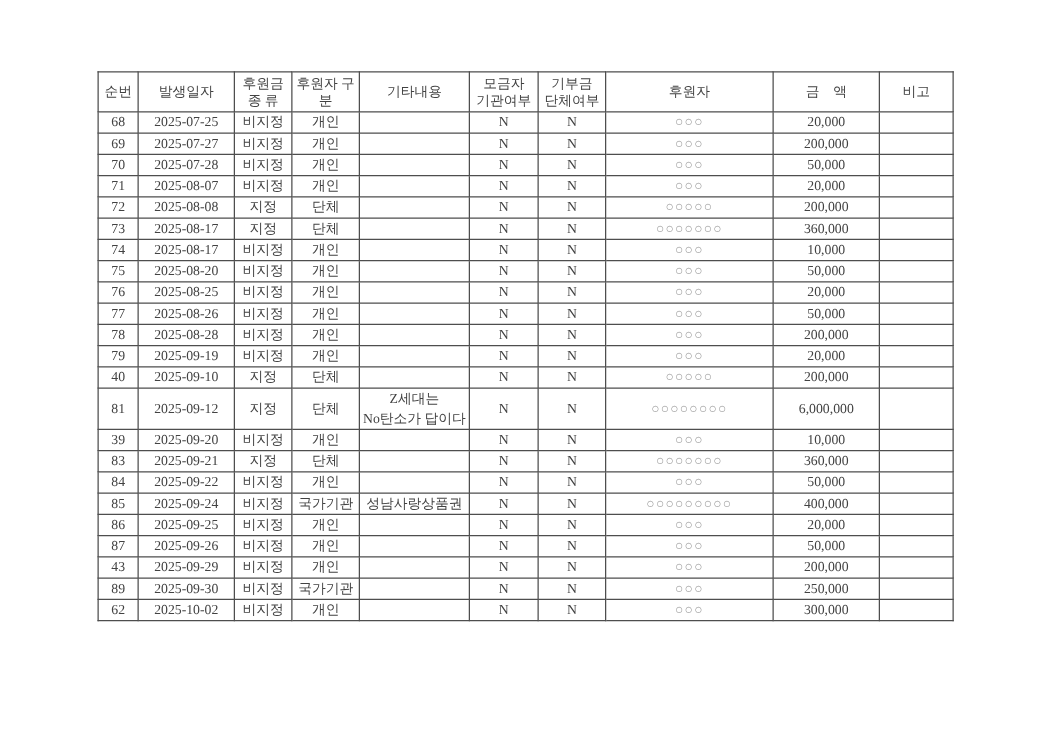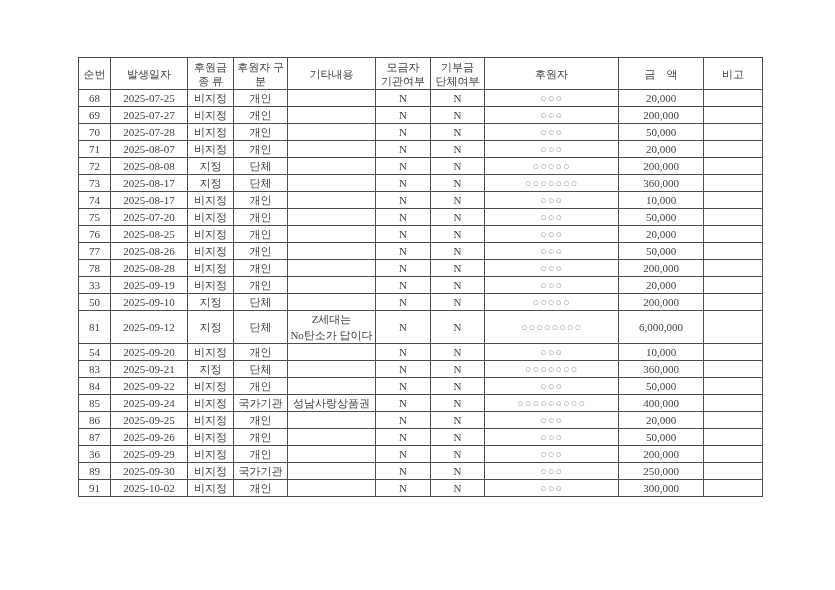--- a/index.html
+++ b/index.html
@@ -181,21 +181,21 @@
           <td class="c3">개인</td>
           <td class="c4"></td>
           <td class="c5">N</td>
           <td class="c6">N</td>
           <td class="c7">○○○</td>
           <td class="c8">10,000</td>
           <td class="c9"></td>
         </tr>
         <tr>
           <td class="c0">75</td>
-          <td class="c1">2025-07-20</td>
+          <td class="c1">2025-08-20</td>
           <td class="c2">비지정</td>
           <td class="c3">개인</td>
           <td class="c4"></td>
           <td class="c5">N</td>
           <td class="c6">N</td>
           <td class="c7">○○○</td>
           <td class="c8">50,000</td>
           <td class="c9"></td>
         </tr>
         <tr>
@@ -228,33 +228,33 @@
           <td class="c2">비지정</td>
           <td class="c3">개인</td>
           <td class="c4"></td>
           <td class="c5">N</td>
           <td class="c6">N</td>
           <td class="c7">○○○</td>
           <td class="c8">200,000</td>
           <td class="c9"></td>
         </tr>
         <tr>
-          <td class="c0">33</td>
+          <td class="c0">79</td>
           <td class="c1">2025-09-19</td>
           <td class="c2">비지정</td>
           <td class="c3">개인</td>
           <td class="c4"></td>
           <td class="c5">N</td>
           <td class="c6">N</td>
           <td class="c7">○○○</td>
           <td class="c8">20,000</td>
           <td class="c9"></td>
         </tr>
         <tr>
-          <td class="c0">50</td>
+          <td class="c0">40</td>
           <td class="c1">2025-09-10</td>
           <td class="c2">지정</td>
           <td class="c3">단체</td>
           <td class="c4"></td>
           <td class="c5">N</td>
           <td class="c6">N</td>
           <td class="c7">○○○○○</td>
           <td class="c8">200,000</td>
           <td class="c9"></td>
         </tr>
@@ -265,21 +265,21 @@
           <td class="c3">단체</td>
           <td class="c4">Z세대는
 No탄소가 답이다</td>
           <td class="c5">N</td>
           <td class="c6">N</td>
           <td class="c7">○○○○○○○○</td>
           <td class="c8">6,000,000</td>
           <td class="c9"></td>
         </tr>
         <tr>
-          <td class="c0">54</td>
+          <td class="c0">39</td>
           <td class="c1">2025-09-20</td>
           <td class="c2">비지정</td>
           <td class="c3">개인</td>
           <td class="c4"></td>
           <td class="c5">N</td>
           <td class="c6">N</td>
           <td class="c7">○○○</td>
           <td class="c8">10,000</td>
           <td class="c9"></td>
         </tr>
@@ -337,21 +337,21 @@
           <td class="c2">비지정</td>
           <td class="c3">개인</td>
           <td class="c4"></td>
           <td class="c5">N</td>
           <td class="c6">N</td>
           <td class="c7">○○○</td>
           <td class="c8">50,000</td>
           <td class="c9"></td>
         </tr>
         <tr>
-          <td class="c0">36</td>
+          <td class="c0">43</td>
           <td class="c1">2025-09-29</td>
           <td class="c2">비지정</td>
           <td class="c3">개인</td>
           <td class="c4"></td>
           <td class="c5">N</td>
           <td class="c6">N</td>
           <td class="c7">○○○</td>
           <td class="c8">200,000</td>
           <td class="c9"></td>
         </tr>
@@ -361,21 +361,21 @@
           <td class="c2">비지정</td>
           <td class="c3">국가기관</td>
           <td class="c4"></td>
           <td class="c5">N</td>
           <td class="c6">N</td>
           <td class="c7">○○○</td>
           <td class="c8">250,000</td>
           <td class="c9"></td>
         </tr>
         <tr>
-          <td class="c0">91</td>
+          <td class="c0">62</td>
           <td class="c1">2025-10-02</td>
           <td class="c2">비지정</td>
           <td class="c3">개인</td>
           <td class="c4"></td>
           <td class="c5">N</td>
           <td class="c6">N</td>
           <td class="c7">○○○</td>
           <td class="c8">300,000</td>
           <td class="c9"></td>
         </tr>

